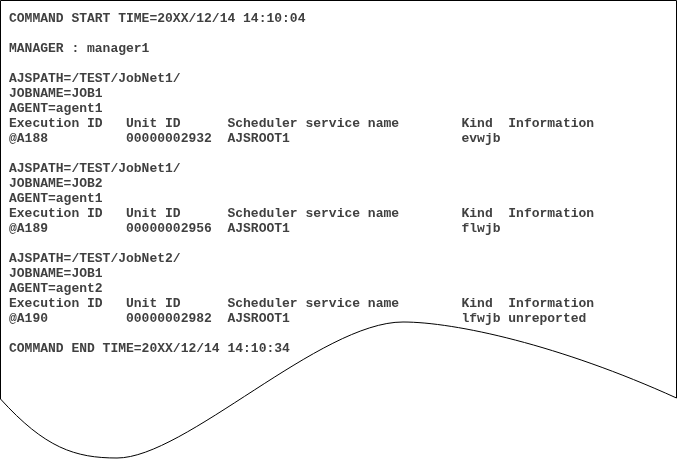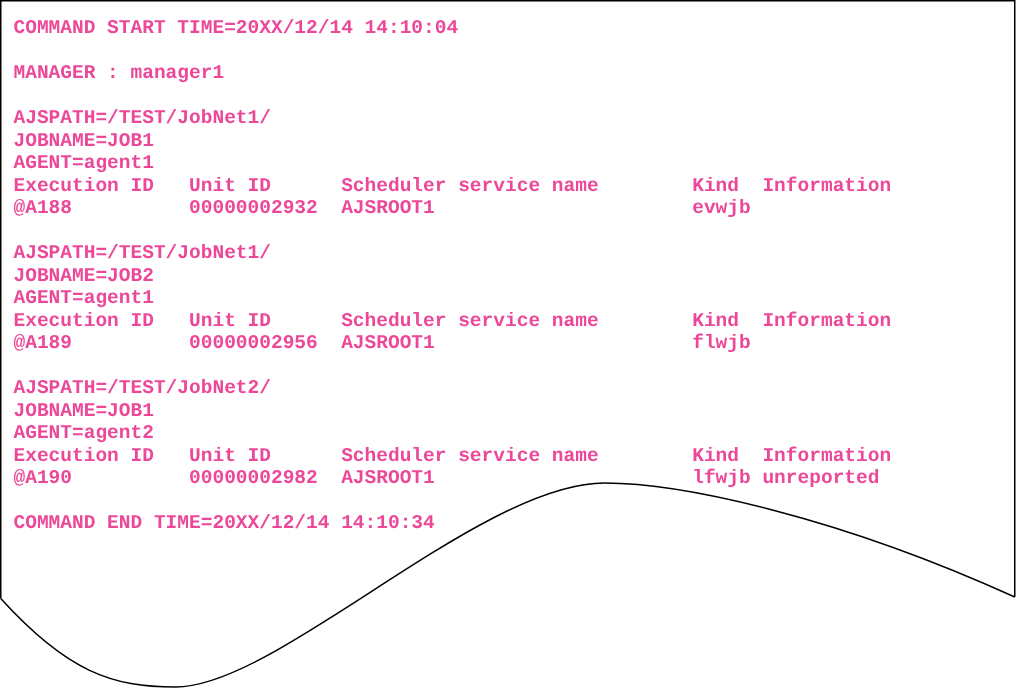--- a/index.html
+++ b/index.html
@@ -20,21 +20,21 @@
     left: 0;
     top: 0;
     width: 678px;
     height: 464px;
     display: block;
   }
   #console-output {
     position: absolute;
     left: 9px;
     top: 11px;
-    color: #ec4899;
+    color: #404040;
     font-size: 13px;
     line-height: 15px;
     font-weight: bold;
     white-space: pre;
   }
   .console-line {
     height: 15px;
     white-space: pre;
   }
 </style>

